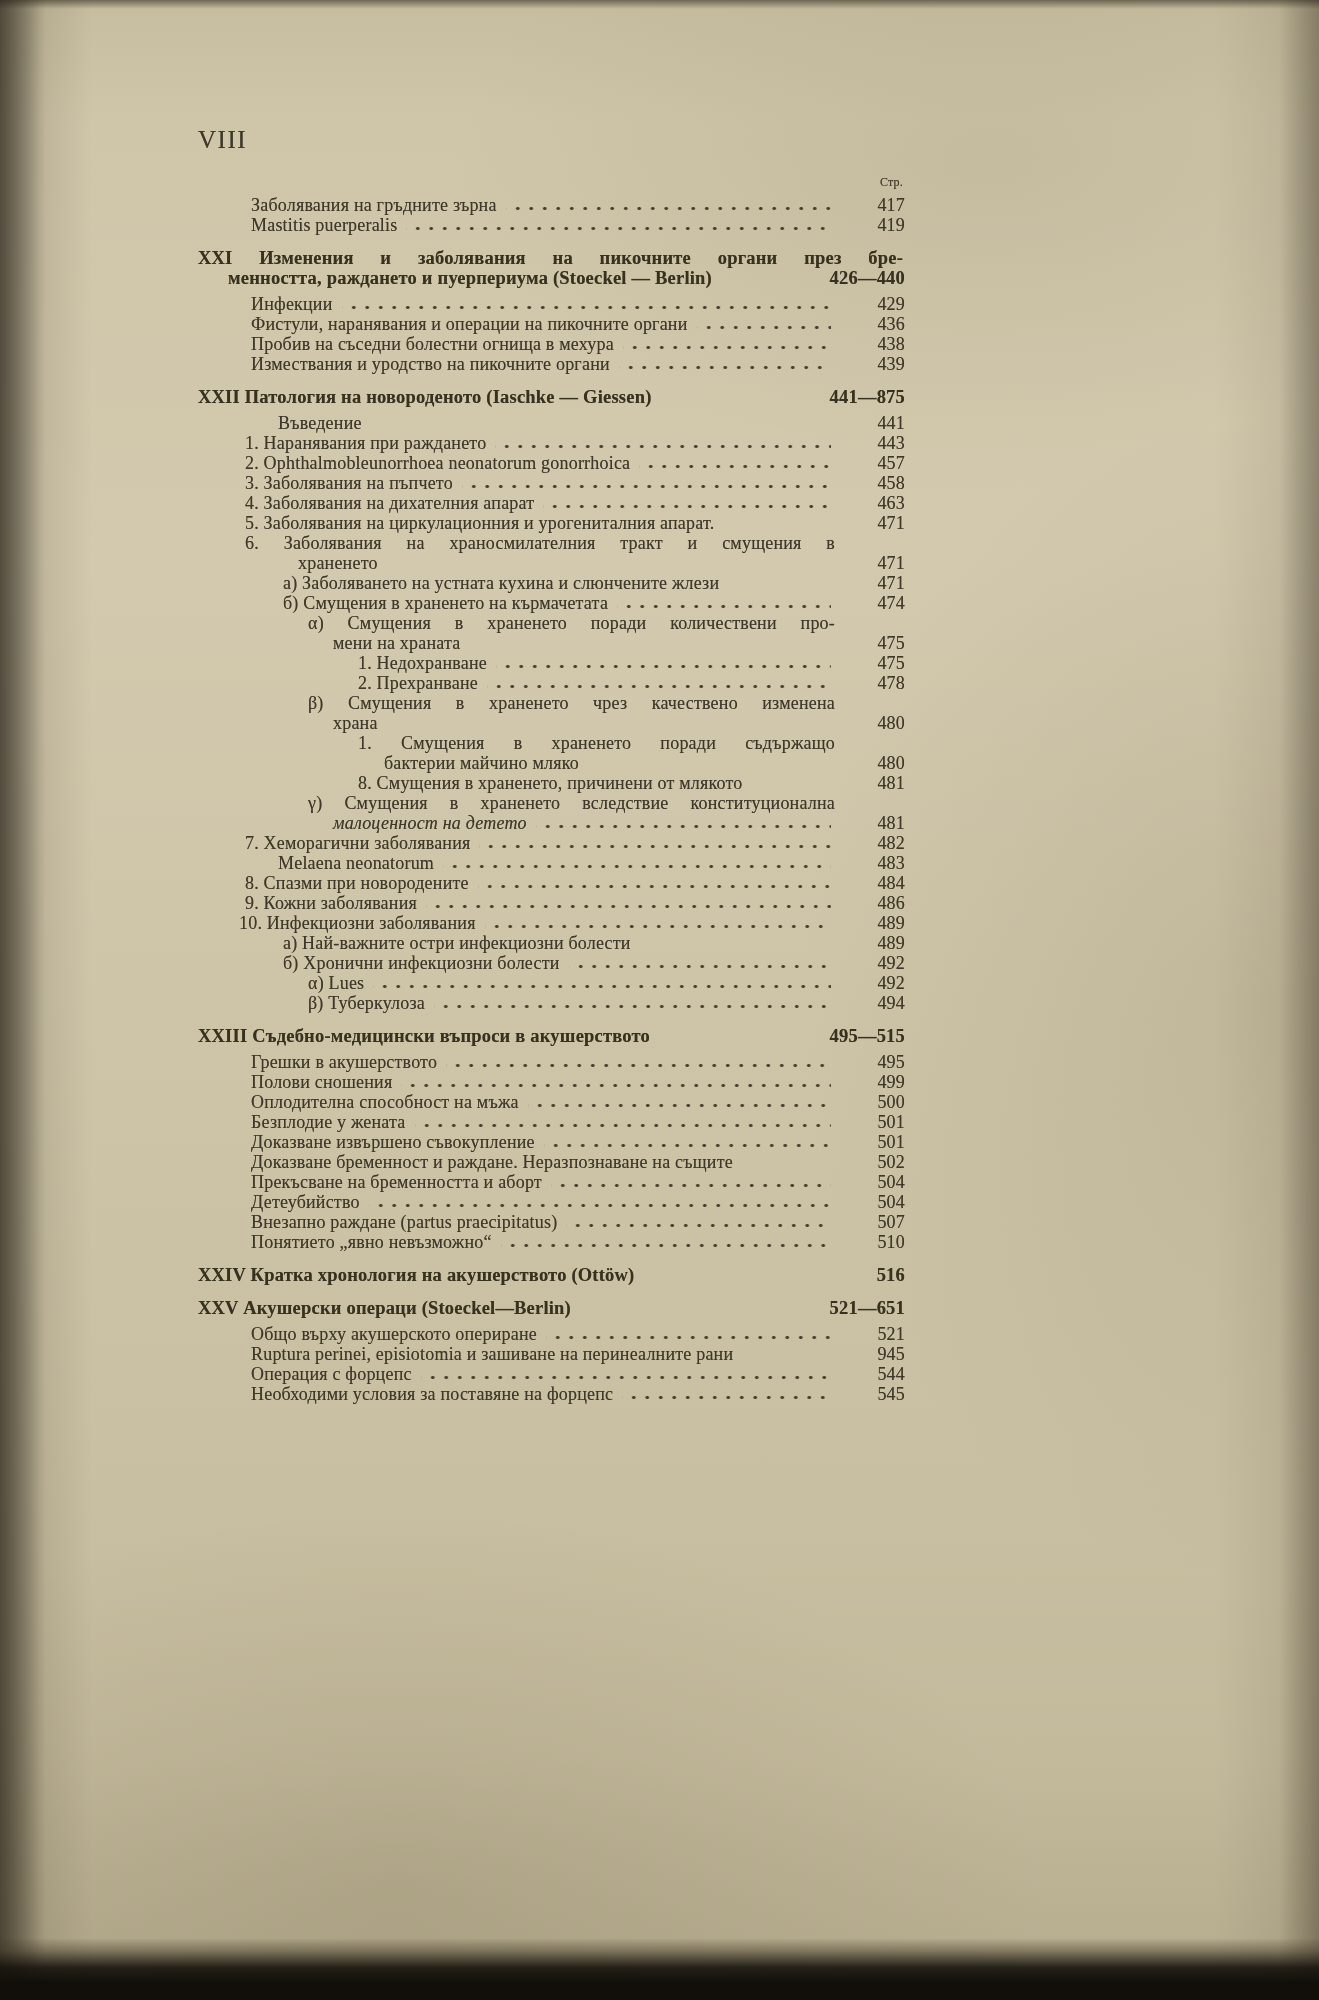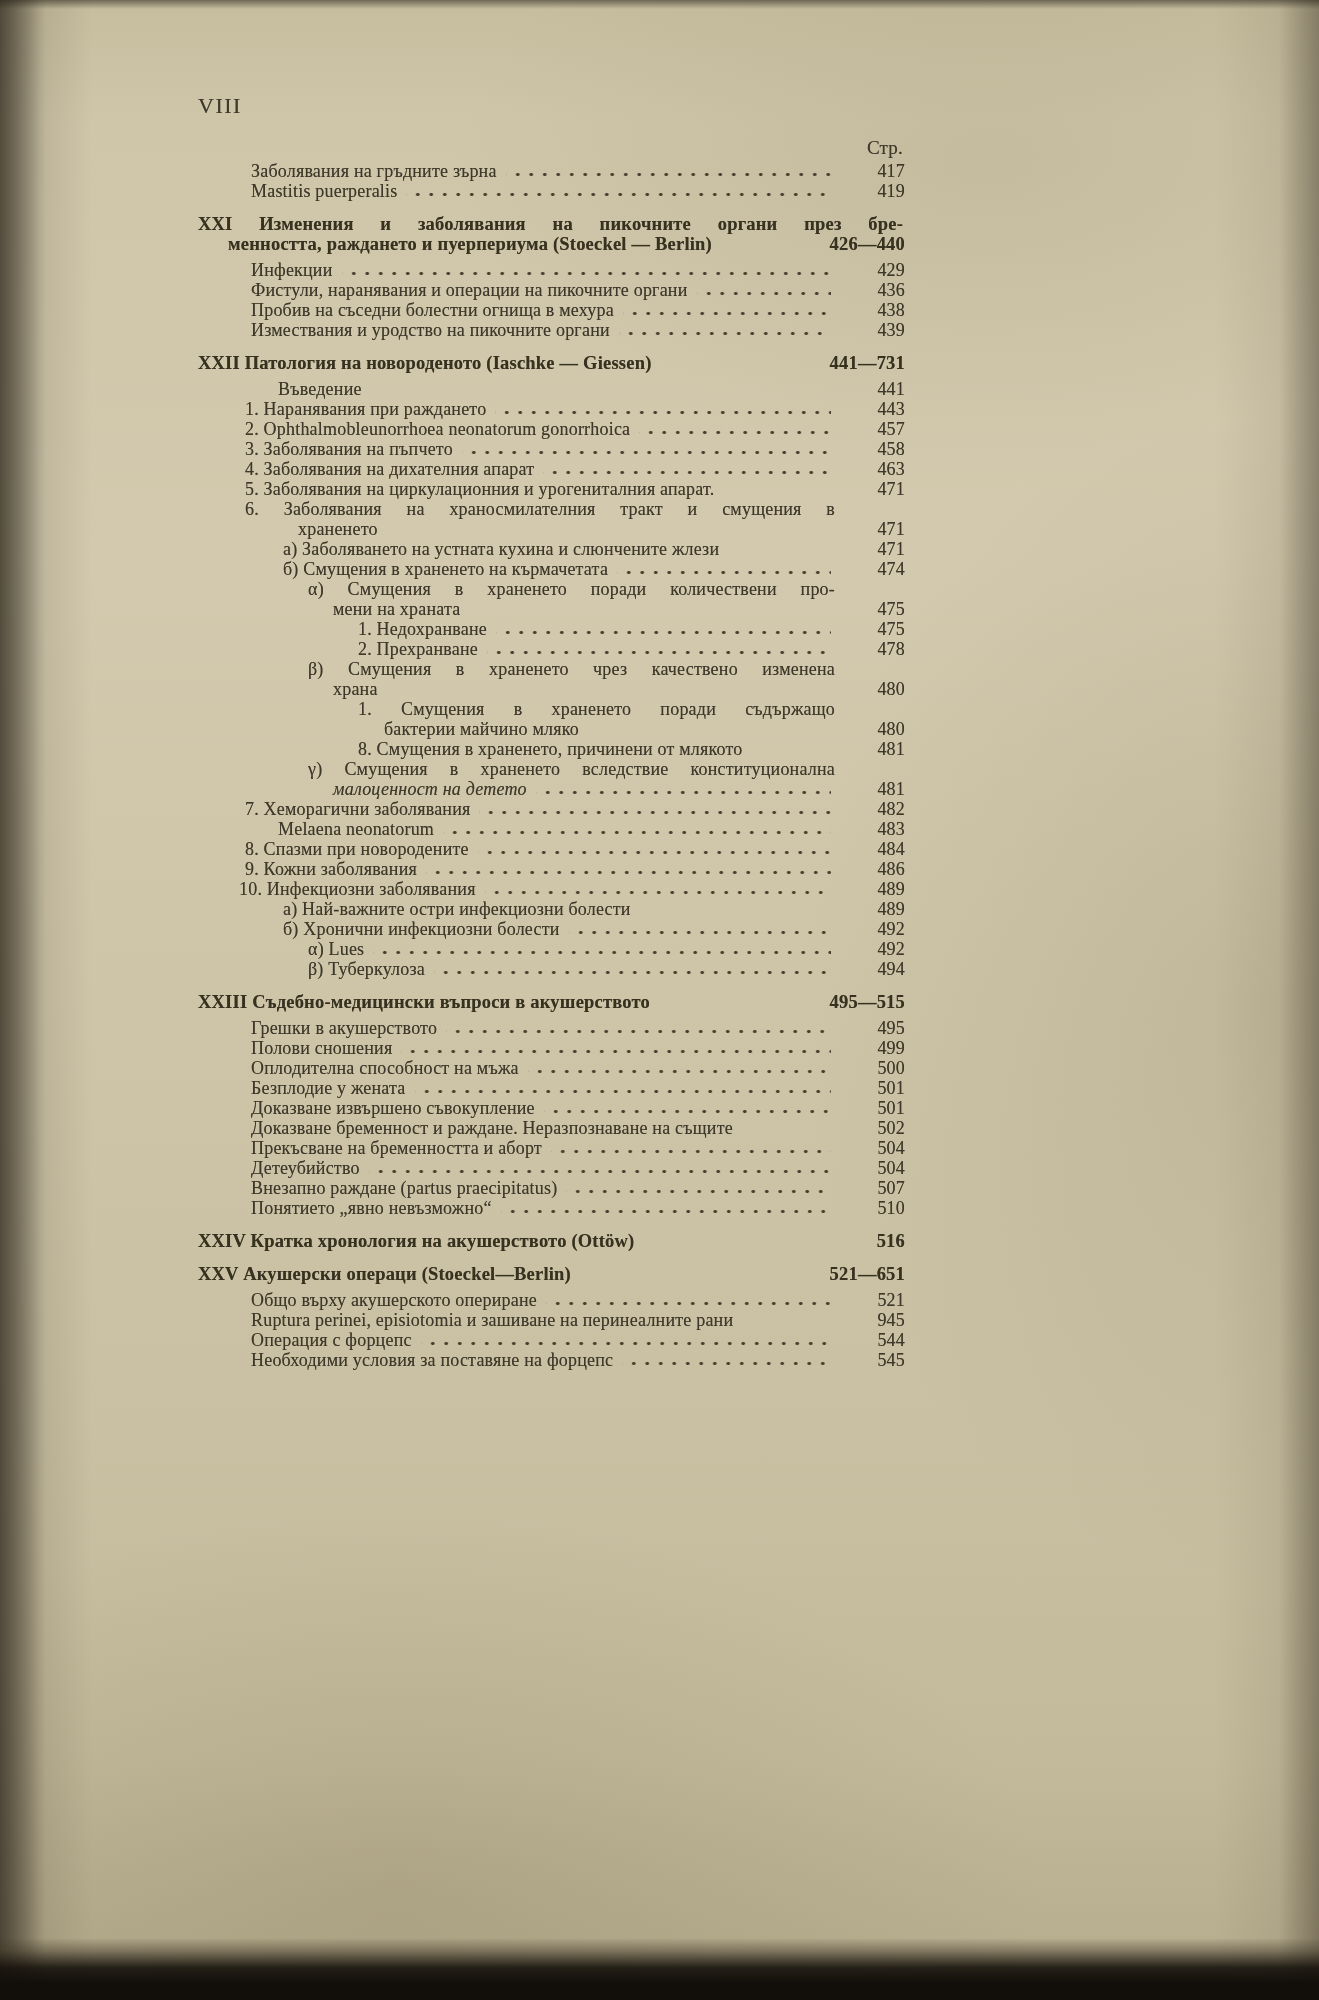--- a/index.html
+++ b/index.html
@@ -25,22 +25,22 @@
     background:linear-gradient(90deg, rgba(30,25,17,.50), rgba(30,25,17,0));}
   .edge-right{position:absolute;top:0;bottom:0;right:0;width:40px;
     background:linear-gradient(270deg, rgba(55,47,32,.28), rgba(55,47,32,0));}
 
   .page-content{
     position:absolute;left:198px;top:96px;width:707px;
     color:#3e382a;
     font-size:18px;line-height:20px;letter-spacing:.2px;
     text-shadow:0 0 .4px rgba(62,54,38,.55);
   }
-  .folio{font-size:22px;letter-spacing:1.5px;}
-  .col-header{text-align:right;margin-top:22px;font-size:19px;padding-right:2px;}
+  .folio{font-size:25px;letter-spacing:1.5px;margin-top:34px;}
+  .col-header{text-align:right;margin-top:22px;font-size:12px;padding-right:2px;}
   .toc{margin-top:3px;}
 
   .entry{}
   .entry.chapter{margin:13px 0 6px;font-weight:bold;color:#37311f;font-size:18.5px;}
   .row{display:flex;align-items:baseline;}
   .lbl{flex:0 1 auto;}
   .fill{flex:1 1 auto;min-width:8px;height:5px;margin:0 8px 0 9px;}
   .fill.dots{
     background-image:radial-gradient(circle, rgba(64,56,40,.95) 1.4px, rgba(64,56,40,0) 2px);
     background-size:13.5px 5px;
@@ -107,21 +107,21 @@
           <div class="row">
             <span class="lbl" style="padding-left: 53px;">Измествания и уродство на пикочните органи</span>
             <span class="fill dots"></span>
             <span class="pg">439</span>
           </div>
         </div>
         <div class="entry chapter">
           <div class="row">
             <span class="lbl" style="padding-left: 0px;">XXII Патология на новороденото (Iaschke — Giessen)</span>
             <span class="fill"></span>
-            <span class="pg">441—731</span>
+            <span class="pg">441—875</span>
           </div>
         </div>
         <div class="entry">
           <div class="row">
             <span class="lbl" style="padding-left: 80px;">Въведение</span>
             <span class="fill"></span>
             <span class="pg">441</span>
           </div>
         </div>
         <div class="entry">

